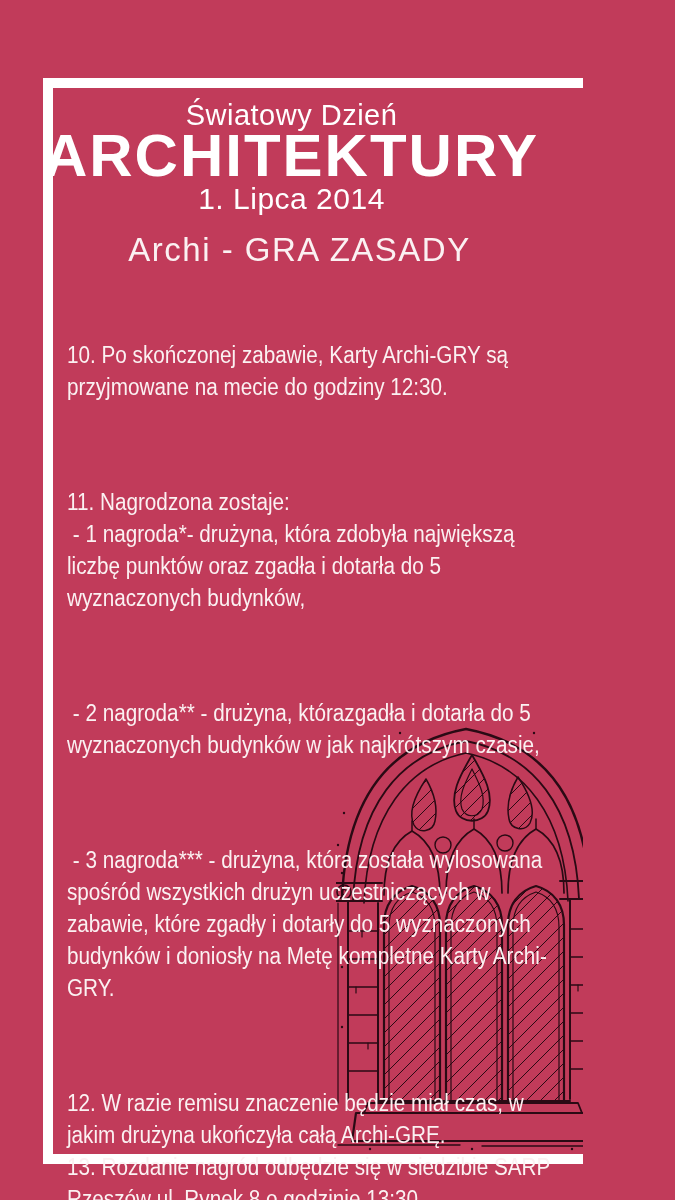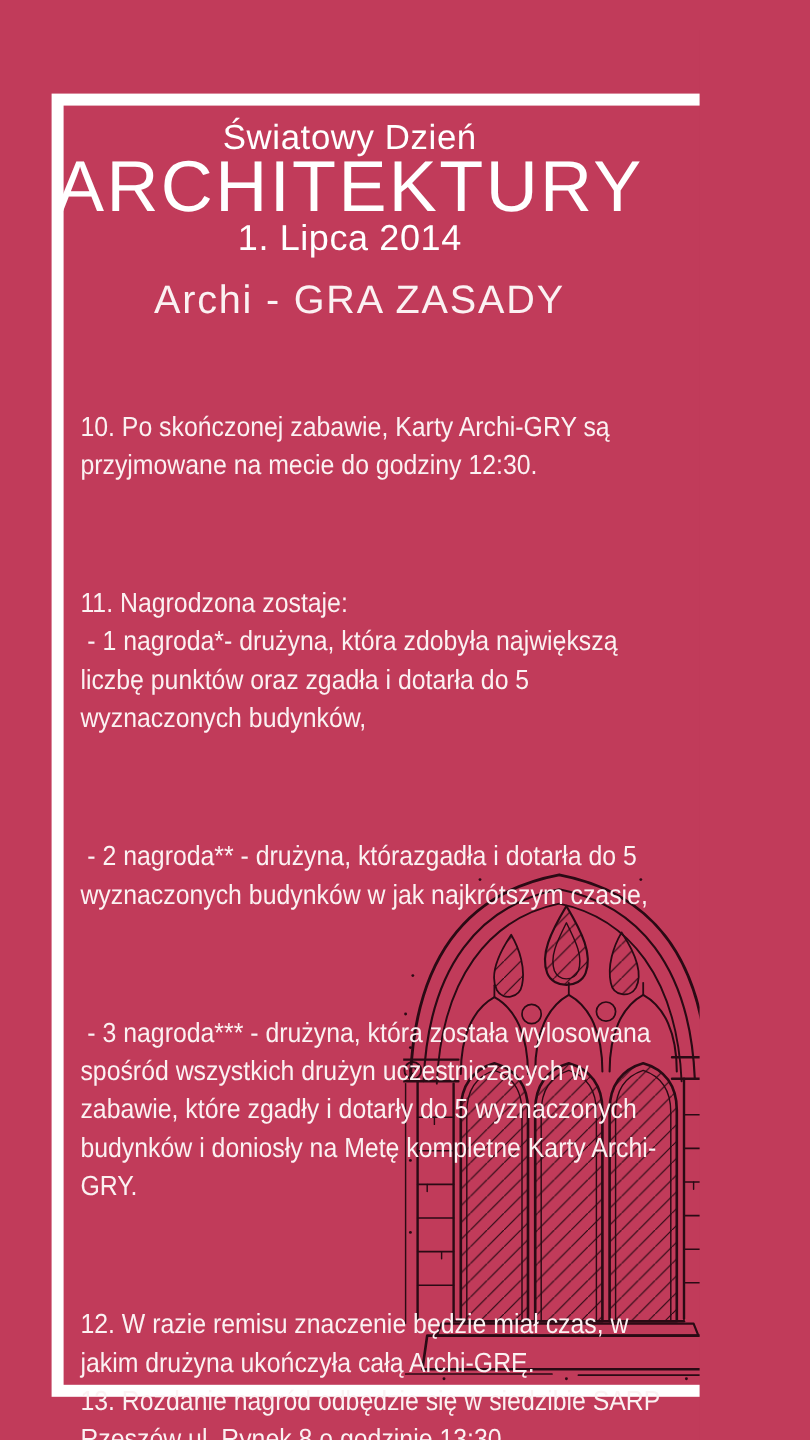--- a/index.html
+++ b/index.html
@@ -15,21 +15,21 @@
     font-family:"Liberation Sans",sans-serif;
     margin-top:25px;
   }
   .frame{
     position:absolute;left:43px;top:53px;width:587px;height:1086px;
     border:10px solid var(--frame);box-sizing:border-box;
     pointer-events:none;z-index:2;
   }
   .hdr{position:absolute;left:0;right:0;text-align:center;color:#ffffff;z-index:3;}
   .kicker{top:74px;font-size:29px;font-weight:300;letter-spacing:0.5px;line-height:32px;}
-  .title{top:97px;font-size:60px;font-weight:400;letter-spacing:2px;line-height:68px;}
+  .title{top:97px;font-size:60px;font-weight:700;letter-spacing:2px;line-height:68px;}
   .date{top:158px;font-size:30px;font-weight:300;letter-spacing:0.5px;line-height:32px;}
   .rules-heading{
     position:absolute;left:16px;right:0;top:206px;text-align:center;
     color:var(--text);font-size:33px;font-weight:400;letter-spacing:1.5px;z-index:3;
   }
   .body-text{
     position:absolute;left:67px;top:250px;width:620px;
     color:var(--text);font-size:23px;line-height:32px;
     white-space:pre;letter-spacing:0;
     transform:scaleX(0.9);transform-origin:0 0;

